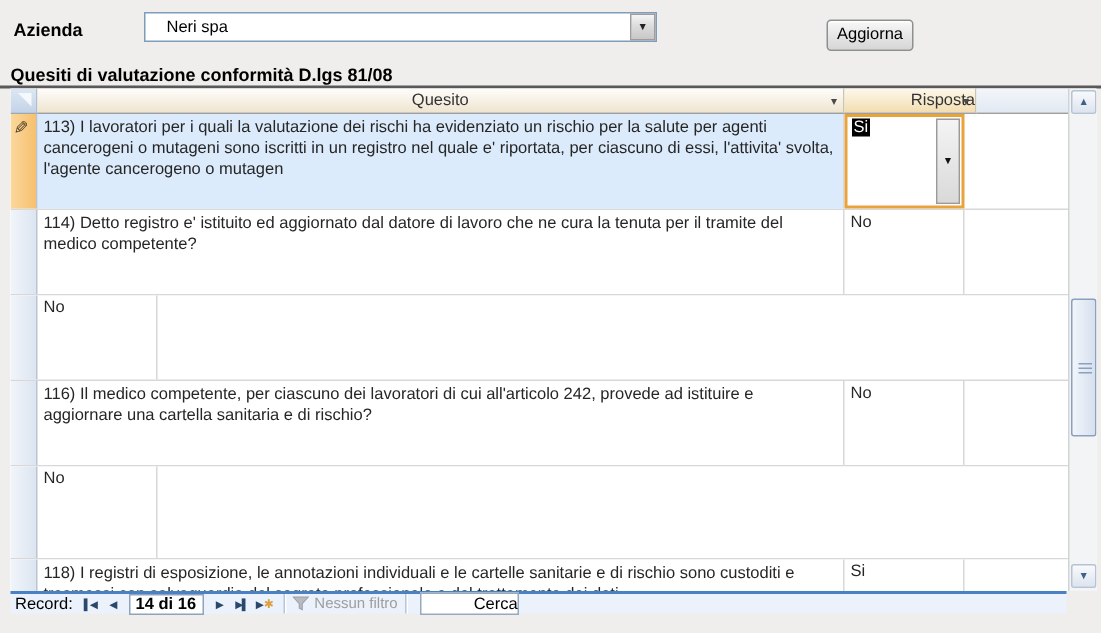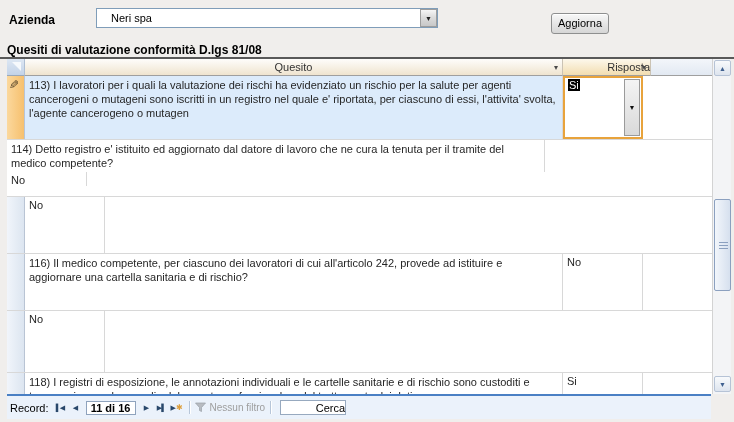--- a/index.html
+++ b/index.html
@@ -65,21 +65,21 @@
     border-right:1px solid #cbc3b4; border-bottom:1px solid #9f9f9f;
     display:flex; align-items:center; justify-content:center;
   }
   .hdr-quesito { width:538px; flex:none; }
   .hdr-risposta { width:88px; flex:none; background:linear-gradient(#fdf8ec,#f2ddb0);justify-content:flex-end; }
   .hdr-filler { flex:1; background:linear-gradient(#f3f6fa,#e2e9f2); border-right:none; }
   .hdr-arrow { position:absolute; right:4px; top:4px; font-size:8px; color:#4a4a4a; }
 
   .row { display:flex; border-bottom:1px solid #d8d8d8; background:#fff; }
   .row:nth-child(1){ height:64px; }
-  .row:nth-child(2){ height:57px;flex-direction:column; }
+  .row:nth-child(2){ height:57px; }
   .row:nth-child(3){ height:57px; }
   .row:nth-child(4){ height:57px; }
   .row:nth-child(5){ height:62px; }
   .row:nth-child(6){ height:57px; }
 
   .selector {
     width:18px; flex:none; position:relative;
     background:linear-gradient(to right,#f1f5fb,#dce5f0);
     border-right:1px solid #b9c4d4;
   }
@@ -131,21 +131,21 @@
   .sb-thumb {
     position:absolute; left:1px; top:140px; width:17px; height:92px;
     background:linear-gradient(to right,#f2f6fb,#d6e0ee);
     border:1px solid #8ba0bf; border-radius:2px;
   }
   .sb-grip { position:absolute; left:4px; top:42px; width:9px; height:1px;
     background:#8ba0bf; box-shadow:0 3px 0 #8ba0bf, 0 6px 0 #8ba0bf; }
 
   
   .navbar {
-    position:absolute; left:7px; top:394px; width:704px; height:25px;
+    position:absolute; left:7px; top:394px; width:704px; height:15px;
     background:#ebf2fb; border-top:2px solid #4a80c4;
     display:flex; align-items:center; padding-left:3px;
   }
   .nav-label { font-size:11px; color:#000; margin-right:4px; }
   .nav-btn {
     width:15px; height:14px; display:flex; align-items:center; justify-content:center;
     font-size:7px; color:#29486b; letter-spacing:-1px; cursor:default;
   }
   .pos-box {
     width:50px; height:14px; background:#fff; border:1px solid #8fa3bd;
@@ -269,21 +269,21 @@
         <div class="sb-grip"></div>
       </div>
     <div class="sb-btn sb-down">▼</div>
   </div>
 </div>
 
 <div class="navbar">
   <span class="nav-label">Record:</span>
   <span class="nav-btn">▌◀</span>
   <span class="nav-btn">◀</span>
-  <span class="pos-box">11 di 16</span>
+  <span class="pos-box">14 di 16</span>
   <span class="nav-btn">▶</span>
   <span class="nav-btn">▶▌</span>
   <span class="nav-btn">
       <span>▶</span>
       <span class="star">✱</span>
     </span>
   <span class="sep"></span>
   <span class="filter">
     <svg width="11" height="11" viewBox="0 0 11 11">
       <path d="M0.5 1 L10.5 1 L6.5 5.5 L6.5 9.5 L4.5 8.5 L4.5 5.5 Z" fill="#b8bcc2" stroke="#9aa0a8" stroke-width="0.7"></path>

